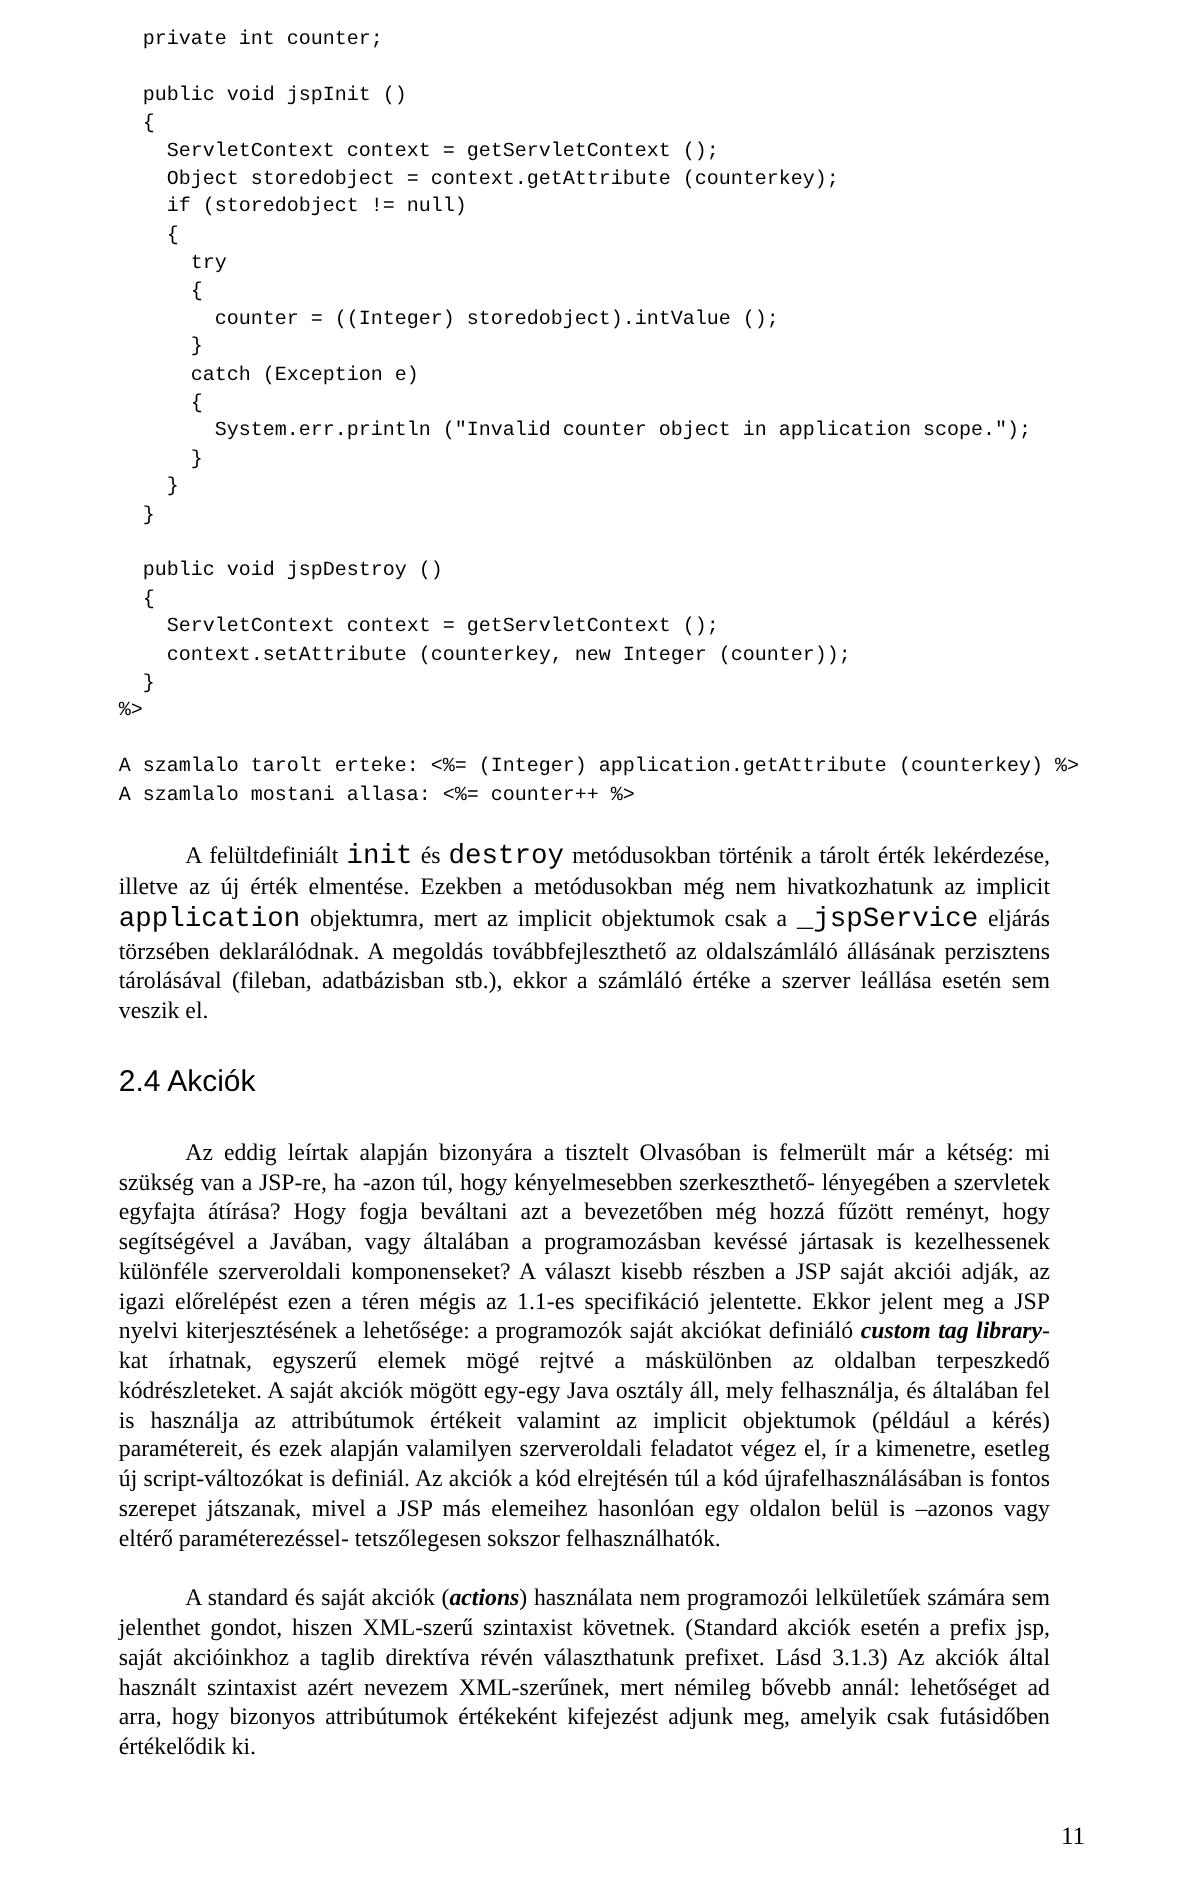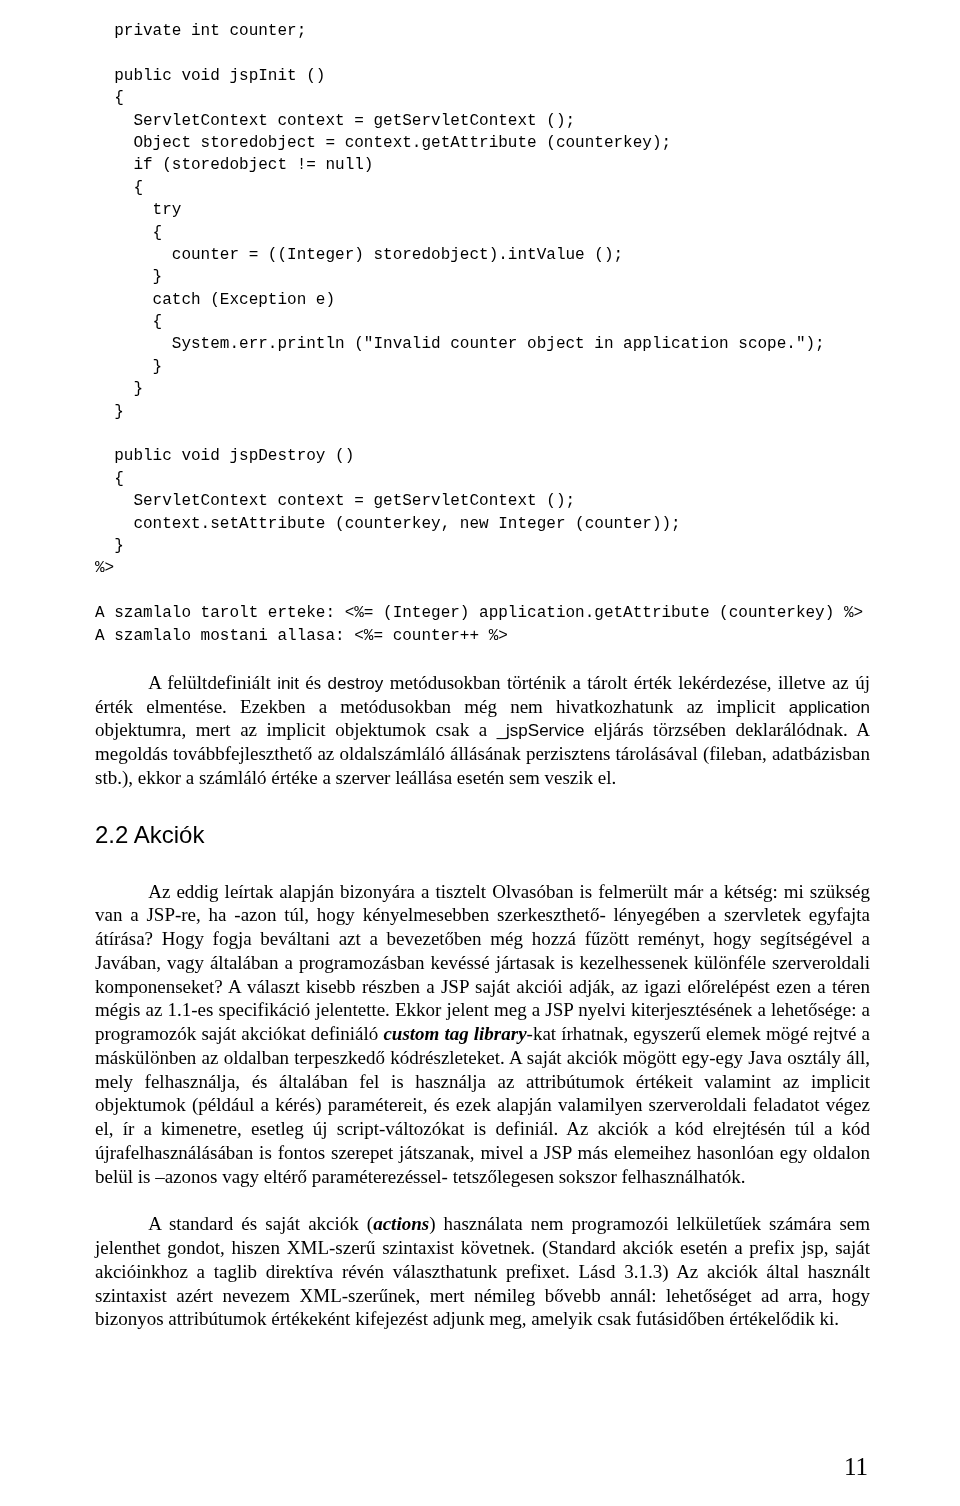--- a/index.html
+++ b/index.html
@@ -9,55 +9,55 @@
     line-height: 1.25;
     color: #000;
     background: #fff;
     margin: 0;
     padding: 0;
   }
   .page {
     width: 960px;
     min-height: 1506px;
     box-sizing: border-box;
-    padding: 20px 90px 40px 95px;
+    padding: 20px 120px 40px 95px;
     position: relative;
   }
   .code-block {
     font-family: "Courier New", Courier, monospace;
     font-size: 16px;
     line-height: 1.4;
     white-space: pre;
     margin-bottom: 24px;
     color: #000;
   }
   .para {
     text-align: justify;
     margin: 0 0 24px 0;
   }
   .para .indent {
     display: inline-block;
     width: 2.8em;
   }
   .mono {
-    font-family: Liberation Sans, sans-serif;
-    font-size: 17px;
+    font-family: Liberation Mono, monospace;
+    font-size: 22px;
   }
   .heading {
     font-family: Arial, Helvetica, sans-serif;
     font-size: 24px;
     margin: 30px 0 30px 0;
     font-weight: normal;
   }
   .italic { font-style: italic; font-weight: bold; }
   .page-number {
     position: absolute;
     bottom: 24px;
     right: 92px;
-    font-size: 25px;
+    font-size: 20px;
   }
 </style>
 </head>
 <body>
 
 <div class="page">
 
   <div class="code-block">  private int counter;
 
   public void jspInit ()
@@ -84,21 +84,21 @@
   }
 %&gt;
 
 A szamlalo tarolt erteke: &lt;%= (Integer) application.getAttribute (counterkey) %&gt;
 A szamlalo mostani allasa: &lt;%= counter++ %&gt;</div>
 
   <p class="para">
     <span class="indent"></span><span>A felültdefiniált </span><span class="mono">init</span><span> és </span><span class="mono">destroy</span><span> metódusokban történik a tárolt érték lekérdezése, illetve az új érték elmentése. Ezekben a metódusokban még nem hivatkozhatunk az implicit </span><span class="mono">application</span><span> objektumra, mert az implicit objektumok csak a </span><span class="mono">_jspService</span><span> eljárás törzsében deklarálódnak. A megoldás továbbfejleszthető az oldalszámláló állásának perzisztens tárolásával (fileban, adatbázisban stb.), ekkor a számláló értéke a szerver leállása esetén sem veszik el.</span>
   </p>
 
-  <div class="heading">2.2 Akciók</div>
+  <div class="heading">2.4 Akciók</div>
 
   <p class="para">
     <span class="indent"></span><span>Az eddig leírtak alapján bizonyára a tisztelt Olvasóban is felmerült már a kétség: mi szükség van a JSP-re, ha -azon túl, hogy kényelmesebben szerkeszthető- lényegében a szervletek egyfajta átírása? Hogy fogja beváltani azt a bevezetőben még hozzá fűzött reményt, hogy segítségével a Javában, vagy általában a programozásban kevéssé jártasak is kezelhessenek különféle szerveroldali komponenseket? A választ kisebb részben a JSP saját akciói adják, az igazi előrelépést ezen a téren mégis az 1.1-es specifikáció jelentette. Ekkor jelent meg a JSP nyelvi kiterjesztésének a lehetősége: a programozók saját akciókat definiáló </span><span class="italic">custom tag library</span><span>-kat írhatnak, egyszerű elemek mögé rejtvé a máskülönben az oldalban terpeszkedő kódrészleteket. A saját akciók mögött egy-egy Java osztály áll, mely felhasználja, és általában fel is használja az attribútumok értékeit valamint az implicit objektumok (például a kérés) paramétereit, és ezek alapján valamilyen szerveroldali feladatot végez el, ír a kimenetre, esetleg új script-változókat is definiál. Az akciók a kód elrejtésén túl a kód újrafelhasználásában is fontos szerepet játszanak, mivel a JSP más elemeihez hasonlóan egy oldalon belül is –azonos vagy eltérő paraméterezéssel- tetszőlegesen sokszor felhasználhatók.</span>
   </p>
 
   <p class="para">
     <span class="indent"></span><span>A standard és saját akciók (</span><span class="italic">actions</span><span>) használata nem programozói lelkületűek számára sem jelenthet gondot, hiszen XML-szerű szintaxist követnek. (Standard akciók esetén a prefix jsp, saját akcióinkhoz a taglib direktíva révén választhatunk prefixet. Lásd 3.1.3) Az akciók által használt szintaxist azért nevezem XML-szerűnek, mert némileg bővebb annál: lehetőséget ad arra, hogy bizonyos attribútumok értékeként kifejezést adjunk meg, amelyik csak futásidőben értékelődik ki.</span>
   </p>
 
   <div class="page-number">11</div>

